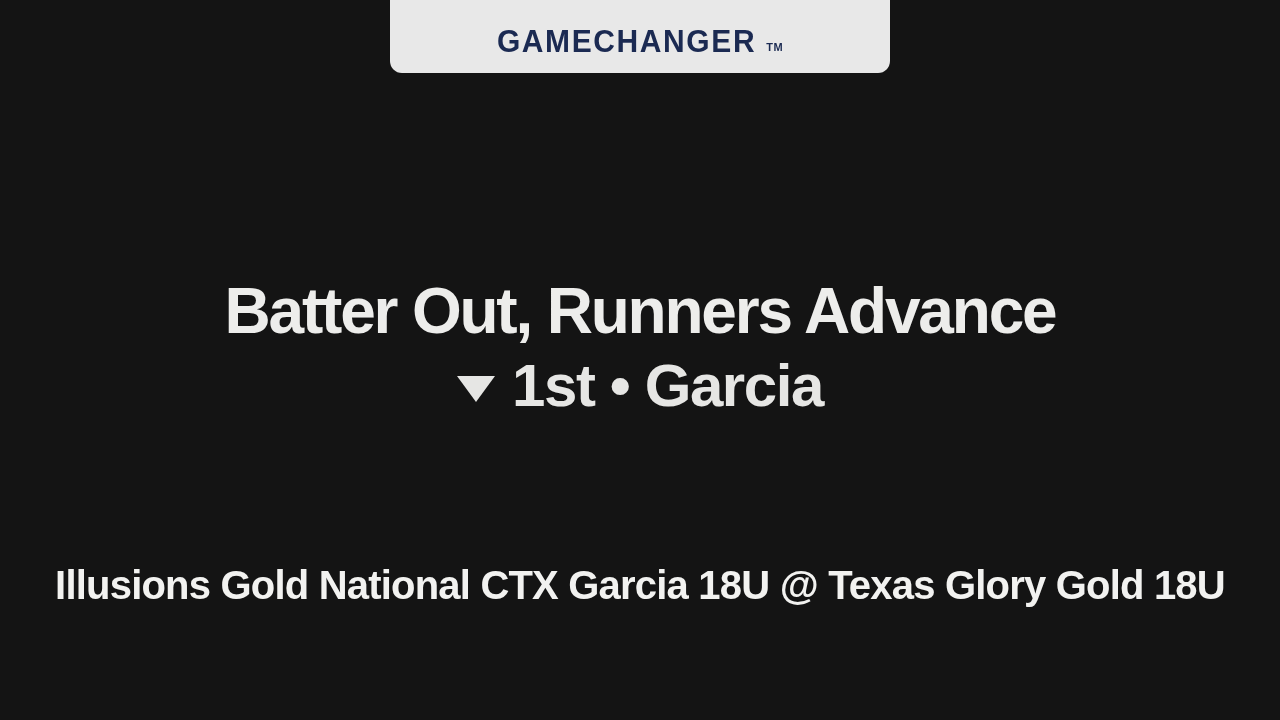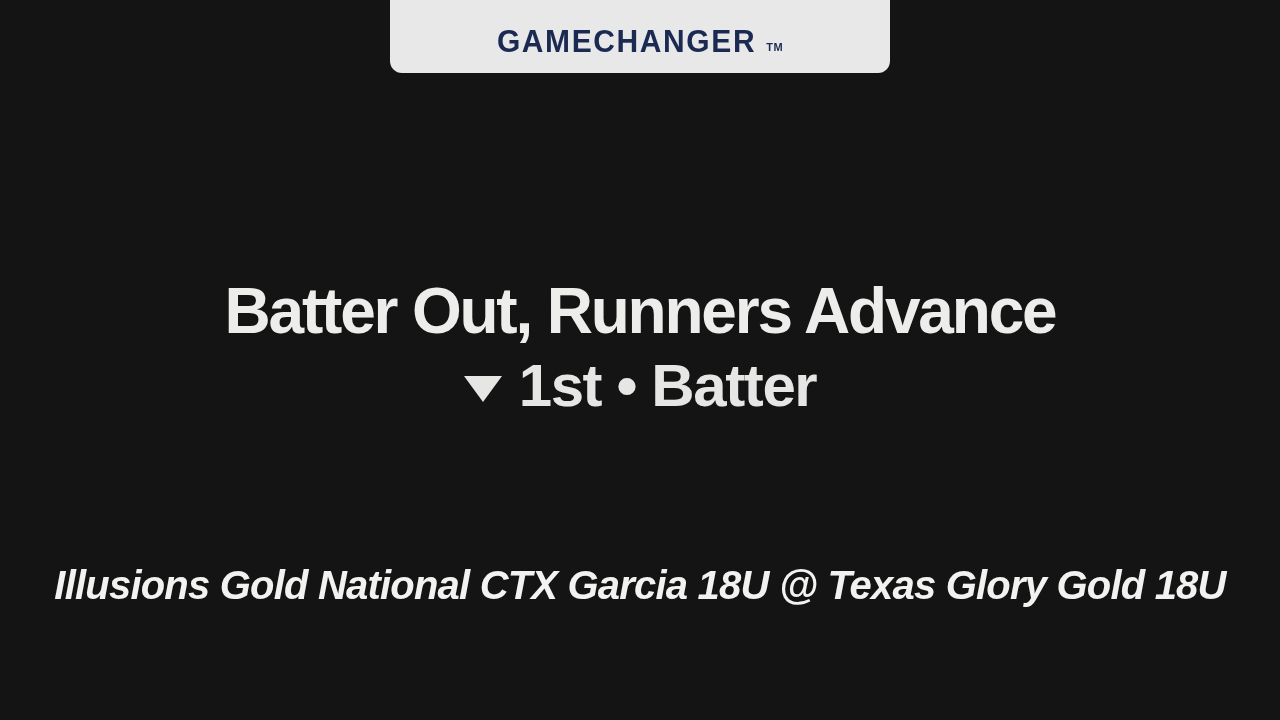--- a/index.html
+++ b/index.html
@@ -119,39 +119,38 @@
     left: 0;
     top: 563px;
     width: 1280px;
     text-align: center;
     font-family: "Liberation Sans", sans-serif;
     font-weight: bold;
     font-size: 40px;
     letter-spacing: -0.8px;
     color: #F2F2F0;
     white-space: nowrap;
-    font-style: italic;
   }
 </style>
 </head>
 <body>
 
 <div class="screen">
 
   <div class="brand-badge">
     <div class="brand-lockup">
       <span class="brand-wordmark">GAMECHANGER</span>
       <span class="brand-tm">TM</span>
     </div>
   </div>
 
   <div class="event-block">
     <div class="event-headline">Batter Out, Runners Advance</div>
 
     <div class="event-subline">
       <span class="inning-arrow"></span>
-      <span class="subline-text">1st • Batter</span>
+      <span class="subline-text">1st • Garcia</span>
     </div>
   </div>
 
   <div class="matchup-line">Illusions Gold National CTX Garcia 18U @ Texas Glory Gold 18U</div>
 
 </div>
 
 </body></html>

